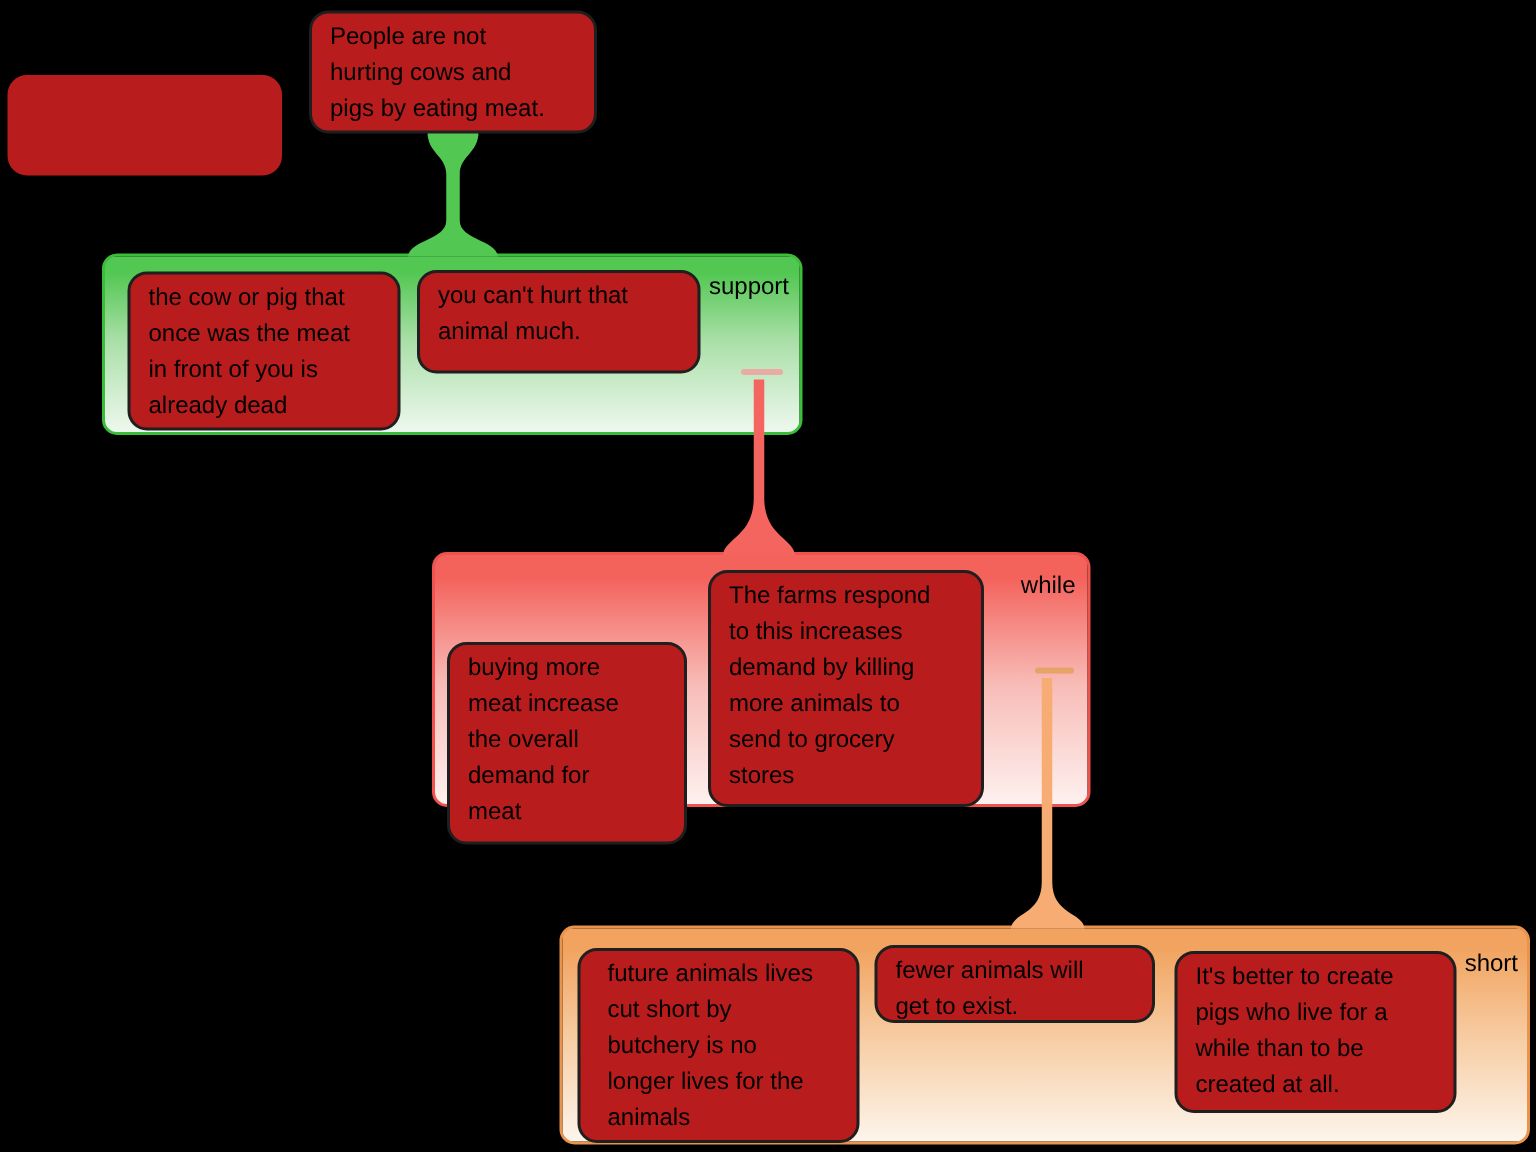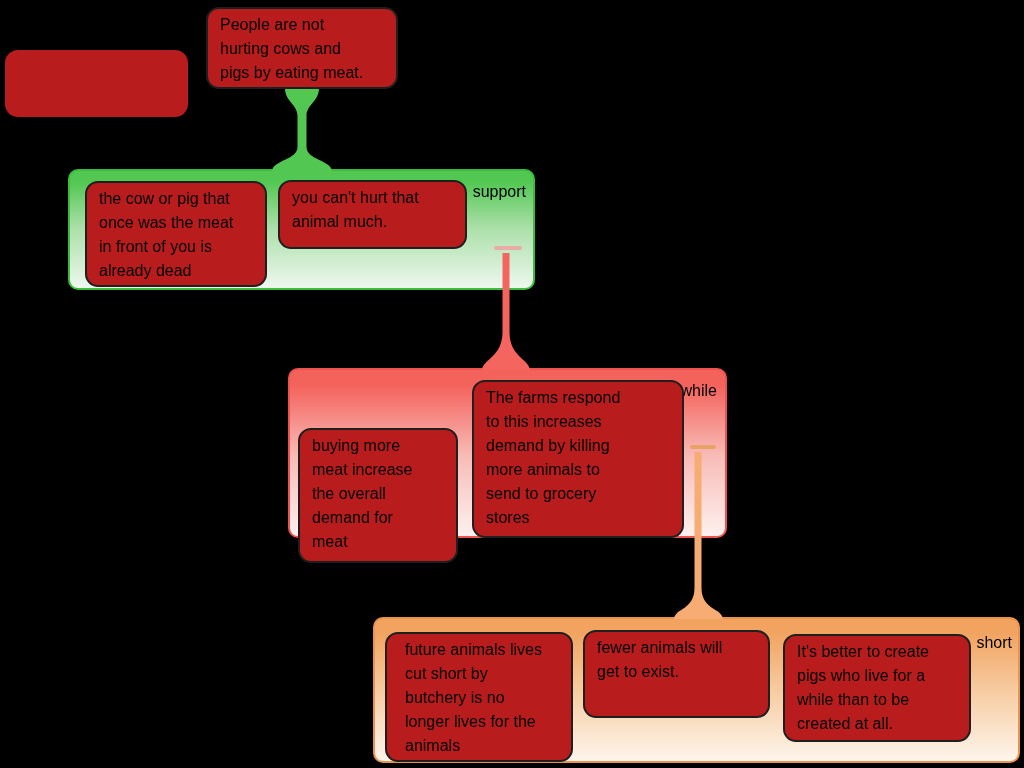--- a/index.html
+++ b/index.html
@@ -78,26 +78,26 @@
   #claim-node  { left: 206px; top: 7px;   width: 192px; height: 82px; }
 
   #support-group { left: 68px;  top: 169px; width: 467px; height: 121px; }
   #support-group .group-label { right: 7px; top: 14px; }
   #node-a { left: 85px;  top: 181px; width: 182px; height: 106px; }
   #node-b { left: 278px; top: 180px; width: 189px; height: 69px; }
 
   #oppose-group { left: 288px; top: 368px; width: 439px; height: 170px; }
   #oppose-group .group-label { right: 8px; top: 14px; }
   #node-c { left: 298px; top: 380px; width: 160px; height: 135px; margin-top: 48px; }
-  #node-d { left: 472px; top: 380px; width: 212px; height: 158px; }
+  #node-d { left: 472px; top: 380px; width: 184px; height: 158px; }
 
   #rebut-group { left: 373px; top: 617px; width: 647px; height: 146px; }
   #rebut-group .group-label { right: 6px; top: 17px; }
   #node-e { left: 385px; top: 632px; width: 188px; height: 130px; padding-left: 18px; }
-  #node-f { left: 583px; top: 630px; width: 187px; height: 88px; }
+  #node-f { left: 583px; top: 630px; width: 187px; height: 52px; }
   #node-g { left: 783px; top: 634px; width: 188px; height: 108px; }
 </style>
 </head>
 <body>
 
 <div class="group support layer" id="support-group">
   <span class="group-label">support</span>
 </div>
 <div class="group oppose layer" id="oppose-group">
   <span class="group-label">while</span>

